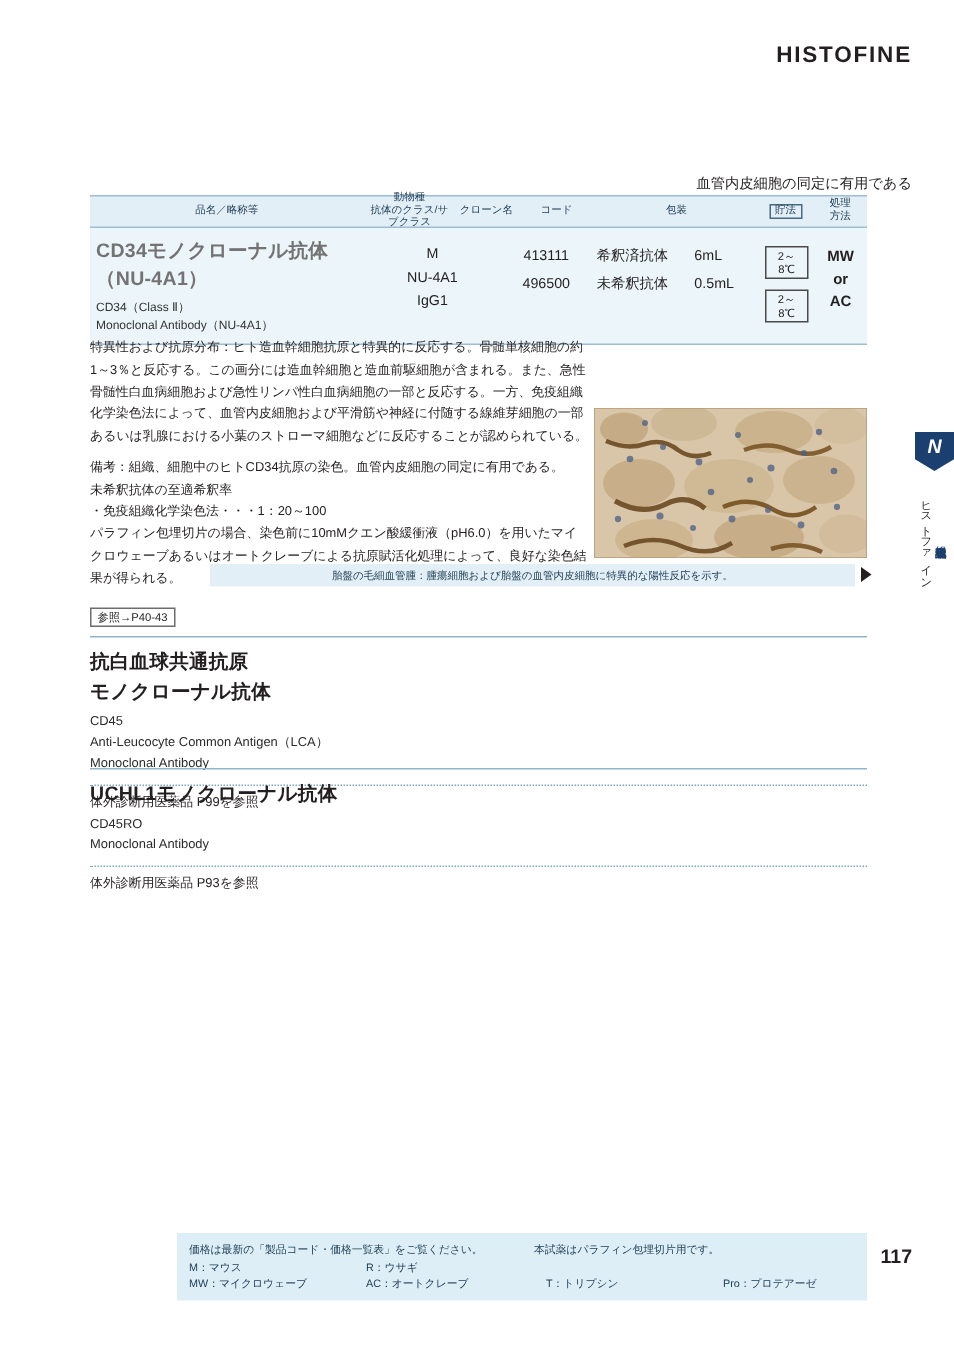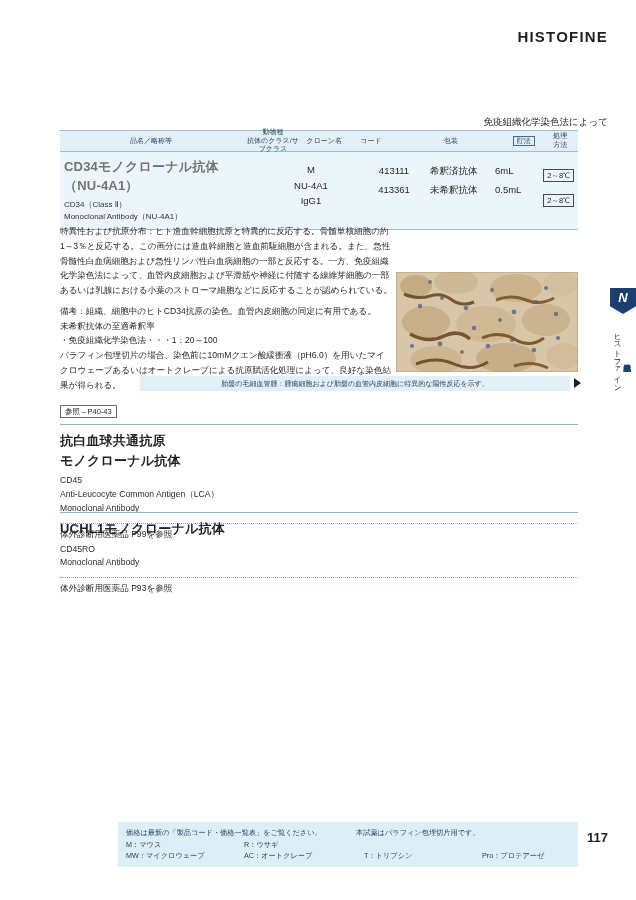--- a/index.html
+++ b/index.html
@@ -103,21 +103,21 @@
     font-size: 9.5px;
     line-height: 1.95;
     padding-top: 10px;
     padding-left: 8px;
   }
   .pack-line { display: flex; }
   .pack-label { width: 70px; }
   .pack-vol { width: 42px; }
   .store-cell {
     padding-top: 12px;
-    text-align: right;
+    text-align: center;
   }
   .store-box {
     display: inline-block;
     border: 1px solid #4a4a4a;
     font-size: 7.5px;
     padding: 1px 3px;
     line-height: 1.2;
     background: #ecf5fa;
     margin-bottom: 7px;
   }
@@ -269,21 +269,21 @@
     font-size: 13px;
     font-weight: bold;
   }
 </style>
 </head>
 <body>
 
 <div class="page">
 
   <div class="brand">HISTOFINE</div>
-  <div class="research-note">免疫組織化学染色法によって</div>
+  <div class="research-note">血管内皮細胞の同定に有用である</div>
 
   <div class="tbl-wrap">
 
     <div class="hdr-row">
       <div class="hdr-cell c-name">品名／略称等</div>
       <div class="hdr-cell c-animal">
         <div>
           <div>動物種</div>
           <div>抗体のクラス/サブクラス</div>
         </div>
@@ -317,39 +317,44 @@
       </div>
 
       <div class="cell animal-cell" style="width:110px">
         <div>M</div>
         <div>NU-4A1</div>
         <div>IgG1</div>
       </div>
 
       <div class="cell code-cell" style="width:56px">
         <div>413111</div>
-        <div>413361</div>
+        <div>496500</div>
       </div>
 
       <div class="cell pack-cell c-pack">
         <div class="pack-line">
           <span class="pack-label">希釈済抗体</span>
           <span class="pack-vol">6mL</span>
         </div>
         <div class="pack-line">
           <span class="pack-label">未希釈抗体</span>
           <span class="pack-vol">0.5mL</span>
         </div>
       </div>
 
       <div class="cell store-cell c-store">
         <div class="store-box">2～8℃</div>
         <div class="store-box">2～8℃</div>
       </div>
 
+      <div class="cell method-cell c-method">
+        <div>MW</div>
+        <div>or</div>
+        <div>AC</div>
+      </div>
     </div>
   </div>
 
   <div class="desc">
     <p>特異性および抗原分布：ヒト造血幹細胞抗原と特異的に反応する。骨髄単核細胞の約1～3％と反応する。この画分には造血幹細胞と造血前駆細胞が含まれる。また、急性骨髄性白血病細胞および急性リンパ性白血病細胞の一部と反応する。一方、免疫組織化学染色法によって、血管内皮細胞および平滑筋や神経に付随する線維芽細胞の一部あるいは乳腺における小葉のストローマ細胞などに反応することが認められている。</p>
     <p style="margin-top:6px">備考：組織、細胞中のヒトCD34抗原の染色。血管内皮細胞の同定に有用である。</p>
     <p>未希釈抗体の至適希釈率</p>
     <p>・免疫組織化学染色法・・・1：20～100</p>
     <p>パラフィン包埋切片の場合、染色前に10mMクエン酸緩衝液（pH6.0）を用いたマイクロウェーブあるいはオートクレーブによる抗原賦活化処理によって、良好な染色結果が得られる。</p>
     <span class="ref-box">参照→P40-43</span>

